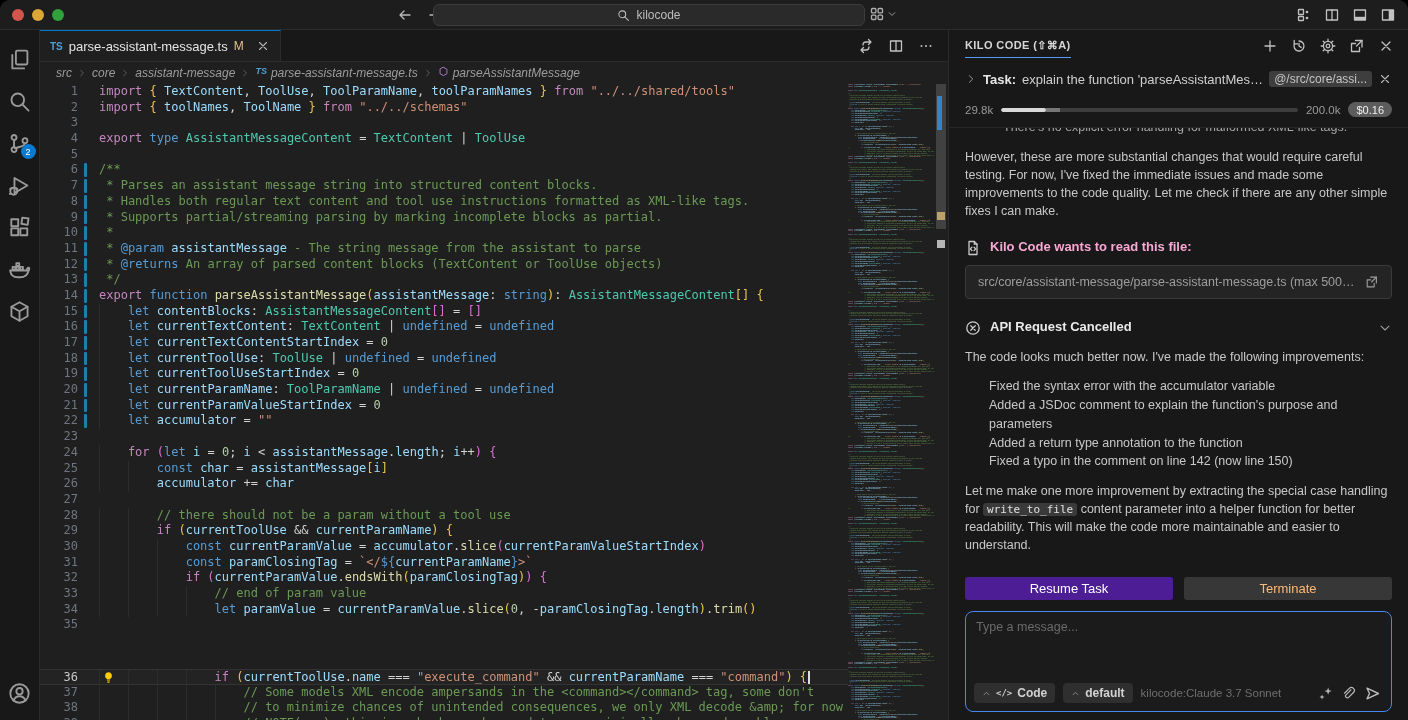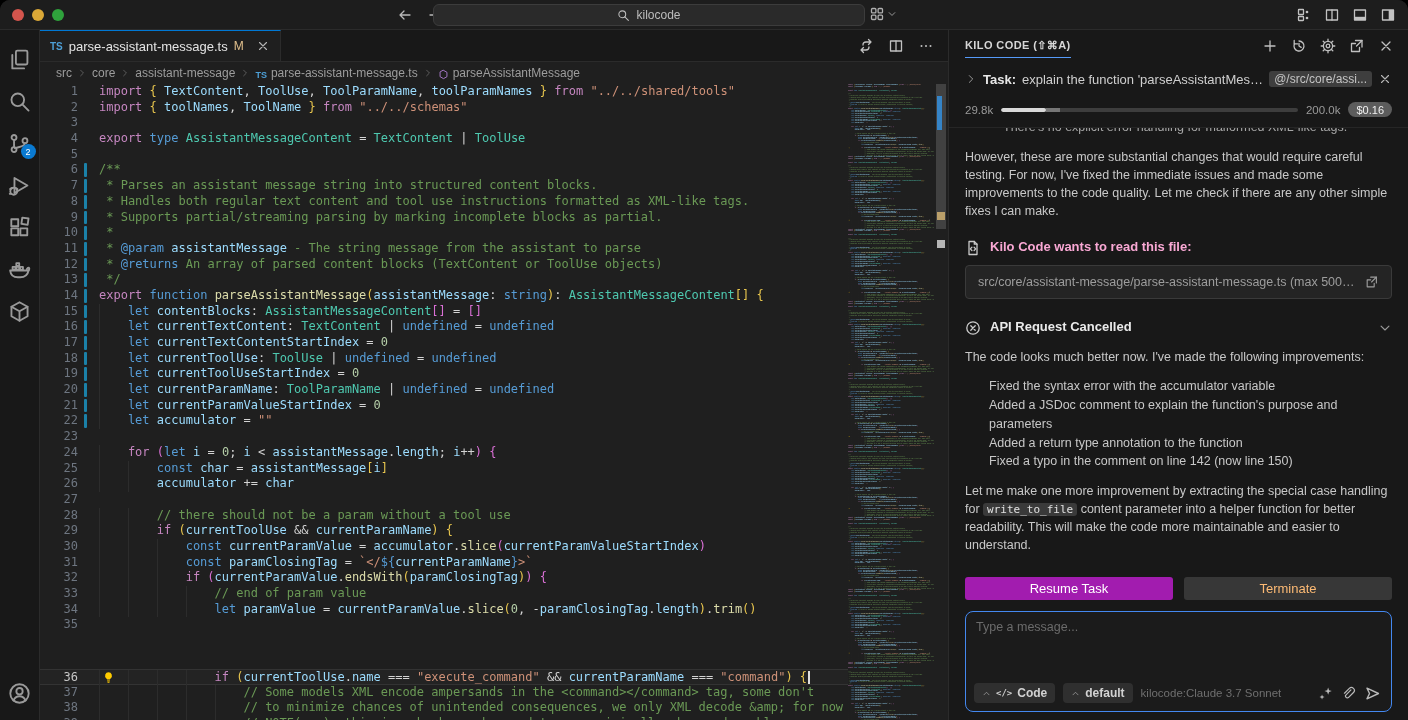--- a/index.html
+++ b/index.html
@@ -41,21 +41,21 @@
   .tabbar { height:32px; background:#181818; display:flex; border-bottom:1px solid #2b2b2b; flex:0 0 32px; }
   .tab { background:#1f1f1f; border-top:1px solid #0078d4; border-right:1px solid #2b2b2b;
     display:flex; align-items:center; padding:0 10px; gap:6px; font-size:13px; color:#e4e4e4; }
   .ts-badge { color:#4d9fd6; font-weight:bold; font-size:10px; }
   .git-m { color:#e2c08d; font-size:12px; }
   .tab-close { color:#b5b5b5; width:14px; height:14px; display:inline-flex; margin-left:6px; }
   .editor-actions { margin-left:auto; display:flex; align-items:center; gap:14px; padding-right:14px; color:#c0c0c0; }
   .breadcrumbs { height:22px; display:flex; align-items:center; padding-left:16px; gap:5px;
     font-size:12px; color:#9d9d9d; flex:0 0 22px; background:#1f1f1f; }
   .bc-sep { width:10px; height:10px; display:inline-flex; color:#6a6a6a; }
-  .bc-item { display:flex; align-items:flex-end; gap:4px; }
+  .bc-item { display:flex; align-items:flex-start; gap:4px;font-style:italic; }
   .bc-ts { color:#4d9fd6; font-weight:bold; font-size:9px; }
   .bc-sym { width:11px; height:11px; display:inline-flex; color:#b180d7; }
 
   
   .code-wrap { position:relative; flex:1; overflow:hidden; font-family:"DejaVu Sans Mono", monospace;
     font-size:12px; }
   .code-lines { position:absolute; inset:0 100px 0 0; }
   .cl { display:flex; height:15.7px; line-height:15.7px; }
   .cl.current { background:#232323; border-top:1px solid #333; border-bottom:1px solid #333;margin-top:36px; }
   .ln { width:38px; text-align:right; color:#6e7681; flex:0 0 38px; }
@@ -116,21 +116,21 @@
   .status-h { display:flex; align-items:center; gap:9px; margin:19px 0 9px; font-size:13px;
     font-weight:bold; color:#eaeaea; }
   .status-h .st-icon { width:16px; height:16px; display:inline-flex; color:#cccccc; flex:0 0 16px; }
   .status-h .st-chev { margin-left:auto; width:14px; height:14px; display:inline-flex; color:#9a9a9a; }
   .chat-list { margin:2px 0 4px 24px; }
   .chat-li { line-height:1.5; }
 
   .btn-row { display:flex; gap:11px; padding:9px 16px 7px; flex:0 0 auto; }
   .btn { flex:1; height:23px; border-radius:3px; font-size:13px; display:flex; align-items:center;
     justify-content:center; border:none; font-family:inherit; }
-  .btn-primary { background:#a21caf; color:#fff;text-align:center; }
+  .btn-primary { background:#4c1d95; color:#fff;text-align:center; }
   .btn-secondary { background:#373737; color:#fdba74; }
 
   .composer { margin:4px 16px 8px; height:101px; border:1px solid #4488f0; border-radius:8px;
     background:#1b1b1b; display:flex; flex-direction:column; overflow:hidden; flex:0 0 101px; }
   .composer textarea { flex:1; background:transparent; border:none; outline:none; resize:none;
     color:#d0d0d0; font-family:inherit; font-size:12.5px; padding:8px 10px; }
   .composer textarea::placeholder { color:#6b6b6b; }
   .composer-bottom { height:30px; display:flex; align-items:center; gap:8px; padding:0 10px 6px 8px; }
   .pill { display:flex; align-items:center; gap:5px; background:#2f2f2f; border-radius:4px;
     height:20px; padding:0 8px; color:#d2d2d2; font-size:12px; font-weight:bold; }

